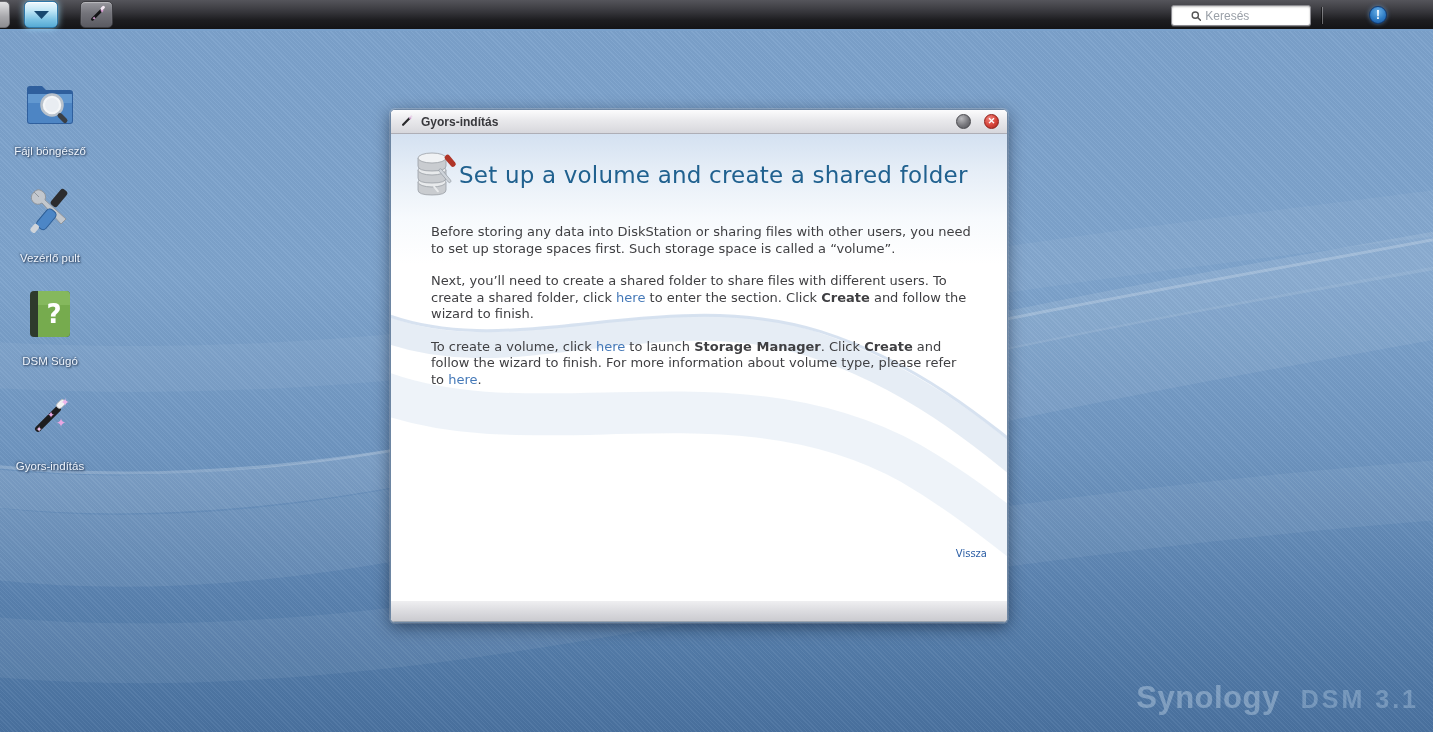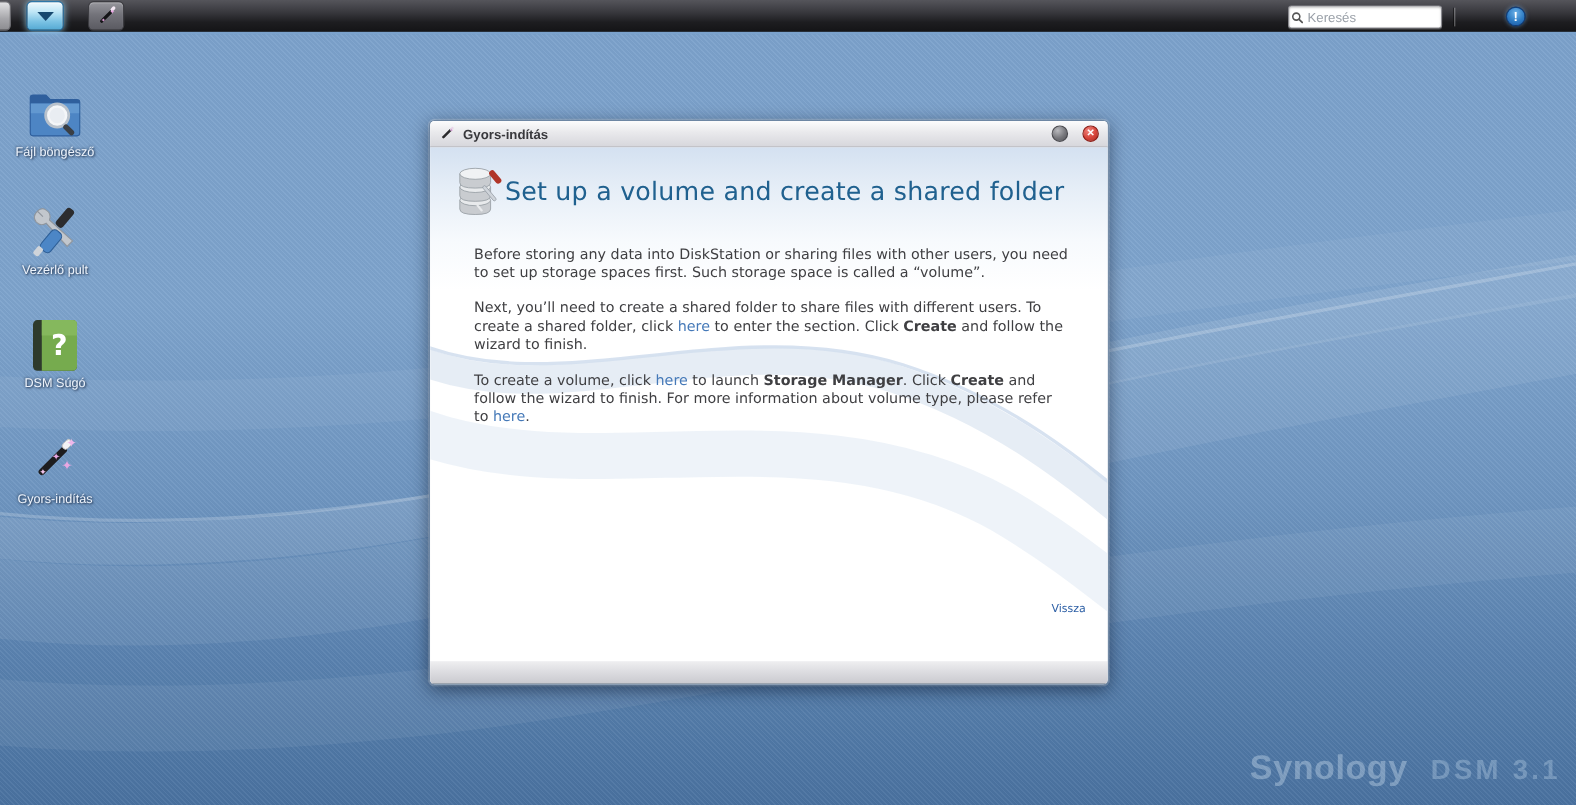--- a/index.html
+++ b/index.html
@@ -37,21 +37,21 @@
     border:1px solid #2f78a9; box-shadow:0 0 7px rgba(160,225,255,.85), inset 0 1px 1px #fff;
   }
   .tb-app {
     left:80px; width:33px;
     background:linear-gradient(180deg,#97979d 0%, #73737a 45%, #5a5a61 100%);
     border:1px solid #3c3c41; box-shadow:inset 0 1px 1px rgba(255,255,255,.35);
   }
   .tb-search {
     position:absolute; left:1171px; top:5px; width:140px; height:21px;
     background:#fff; border:1px solid #8a8a90; border-radius:3px;
-    display:flex; align-items:center; padding:0 2px; gap:4px;
+    display:flex; align-items:center; padding:0 19px; gap:4px;
     box-shadow:inset 0 1px 2px rgba(0,0,0,.25), 0 1px 0 rgba(255,255,255,.18);
   }
   .tb-search input {
     border:none; outline:none; width:100%; font-size:12px; color:#333;
     font-family:"Liberation Sans",sans-serif; background:transparent;
   }
   .tb-search input::placeholder { color:#9aa0a8; }
   .tb-divider { position:absolute; left:1322px; top:7px; width:1px; height:17px;
     background:rgba(255,255,255,.35); box-shadow:-1px 0 0 rgba(0,0,0,.5); }
   .tb-info {
@@ -60,21 +60,21 @@
     border:1px solid #123f7a; color:#fff; font-size:12px; font-weight:bold;
     display:flex; align-items:center; justify-content:center; cursor:pointer;
     box-shadow:0 0 4px rgba(120,190,255,.5);
   }
 
   
   .dicon { position:absolute; left:6px; width:88px; display:flex; flex-direction:column;
     align-items:center; cursor:pointer; }
   .dicon .img { width:50px; height:50px; display:flex; align-items:center; justify-content:center; }
   .dicon .lbl {
-    margin-top:4px; text-align:center; font-size:11.5px; line-height:13px; color:#eef4fc;
+    margin-top:16px; text-align:center; font-size:11.5px; line-height:13px; color:#eef4fc;
     text-shadow:1px 1px 2px rgba(10,25,50,.85), -1px -1px 2px rgba(10,25,50,.35);
   }
   .dicon1 { top:48px; } .dicon2 { top:155px; } .dicon3 { top:258px; } .dicon4 { top:363px; }
 
   
   .window {
     position:absolute; left:390px; top:109px; width:618px; height:514px;
     border:1px solid #6d86a3; border-radius:5px;
     box-shadow:0 4px 16px rgba(8,18,38,.55), 0 0 0 1px rgba(255,255,255,.25);
     background:#fff; z-index:20; display:flex; flex-direction:column; overflow:hidden;

